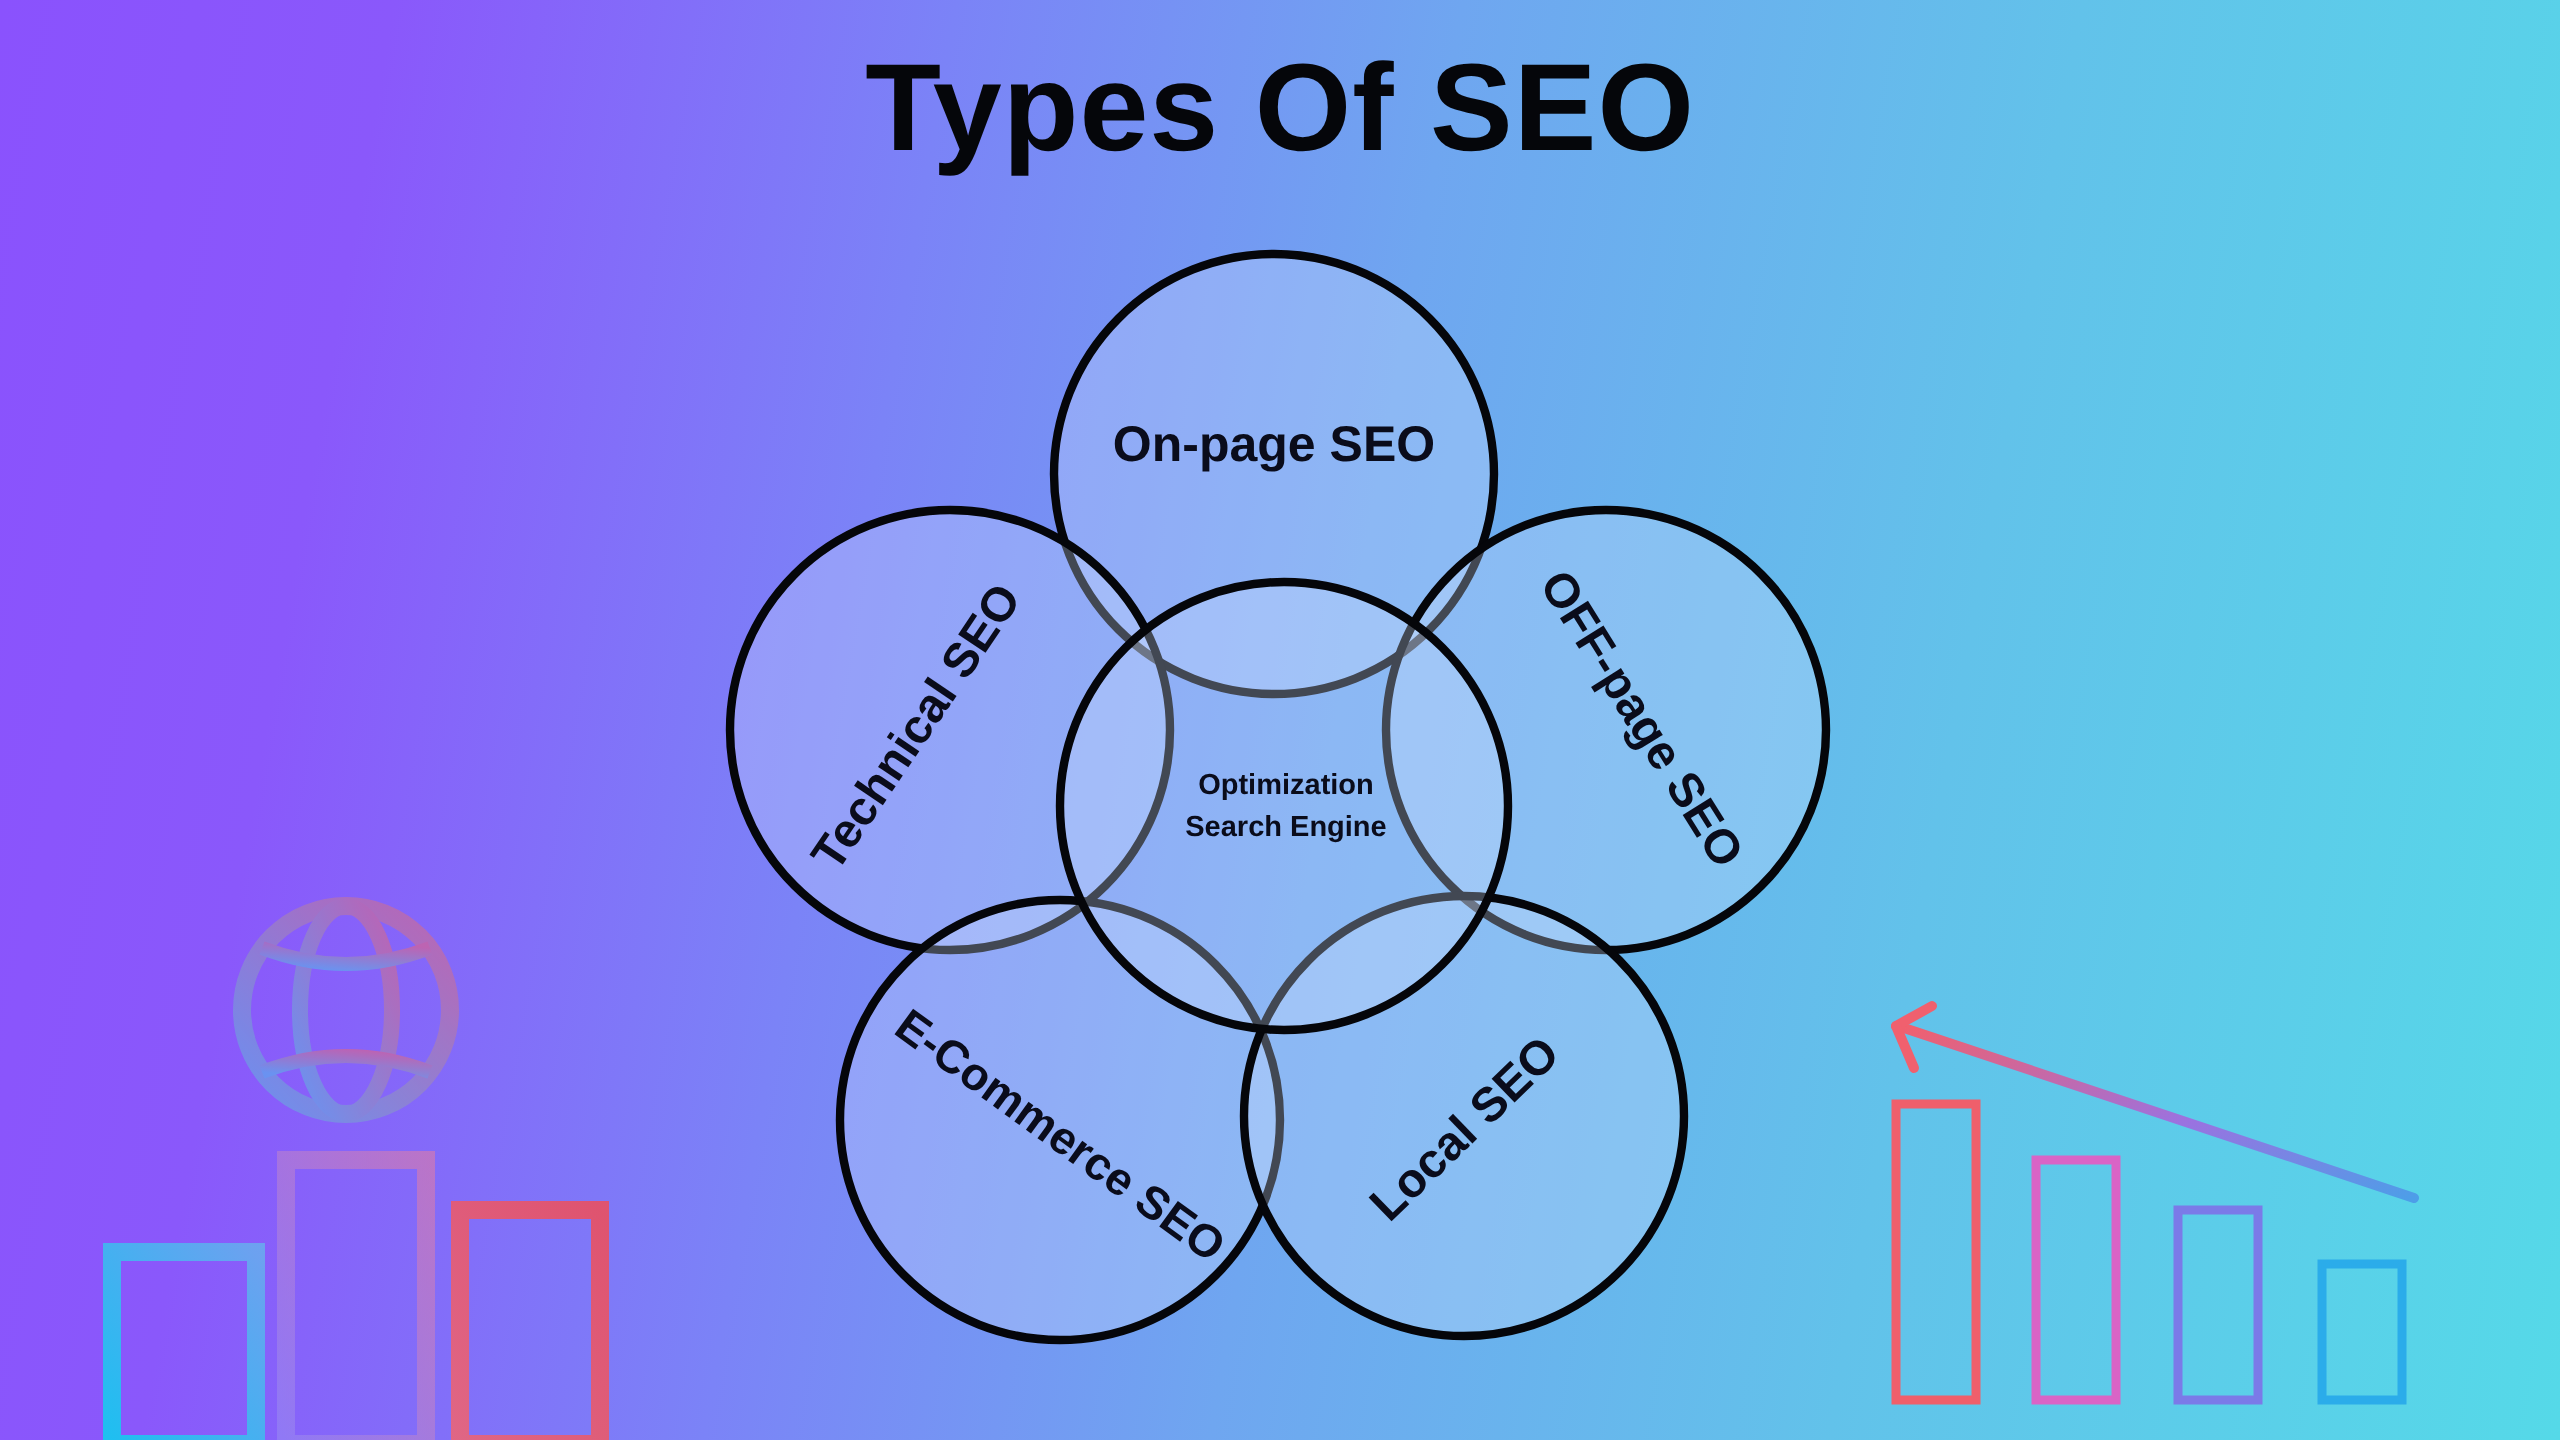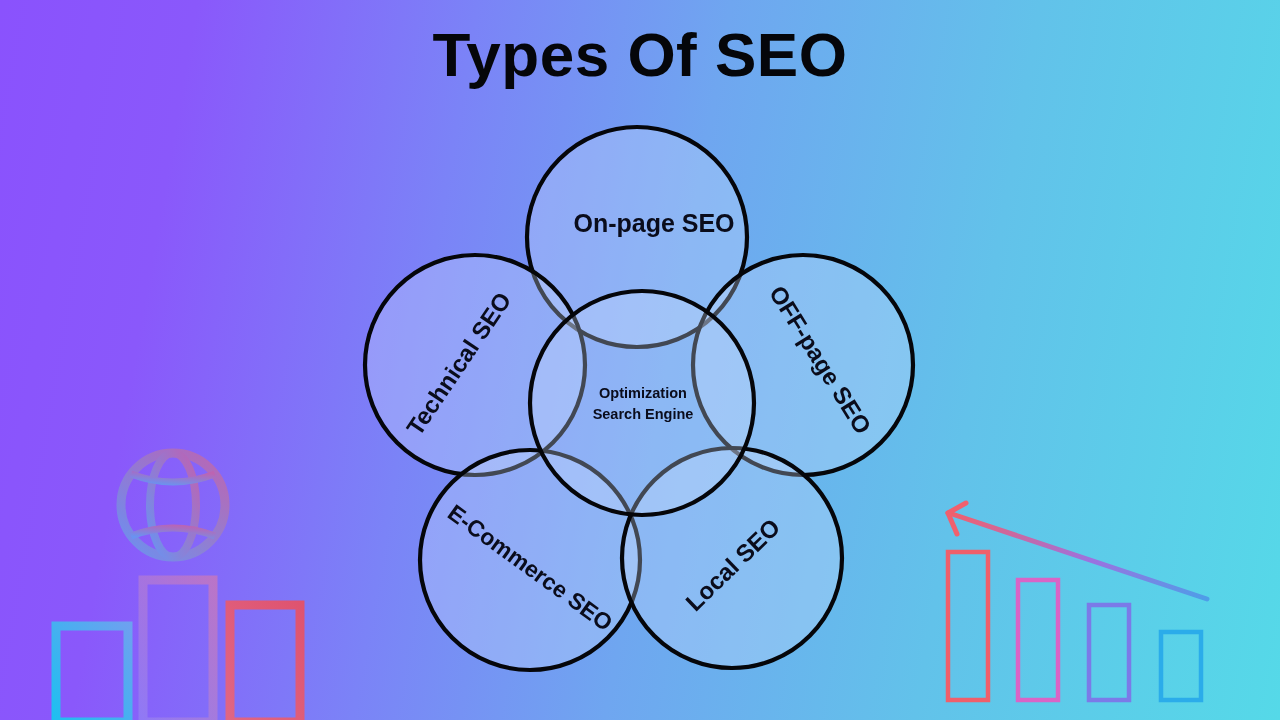--- a/index.html
+++ b/index.html
@@ -49,21 +49,20 @@
     font-weight: 700;
     font-family: "Liberation Sans", "DejaVu Sans", sans-serif;
     white-space: nowrap;
     transform-origin: 50% 50%;
     pointer-events: none;
   }
   #label-onpage {
     left: 637px; top: 223px;
     font-size: 25px;
     transform: translate(-50%, -50%);
-    margin-left: 17px;
   }
   #label-technical {
     left: 459px; top: 364px;
     font-size: 24px;
     transform: translate(-50%, -50%) rotate(-56deg);
   }
   #label-offpage {
     left: 820px; top: 360px;
     font-size: 24px;
     transform: translate(-50%, -50%) rotate(58deg);

